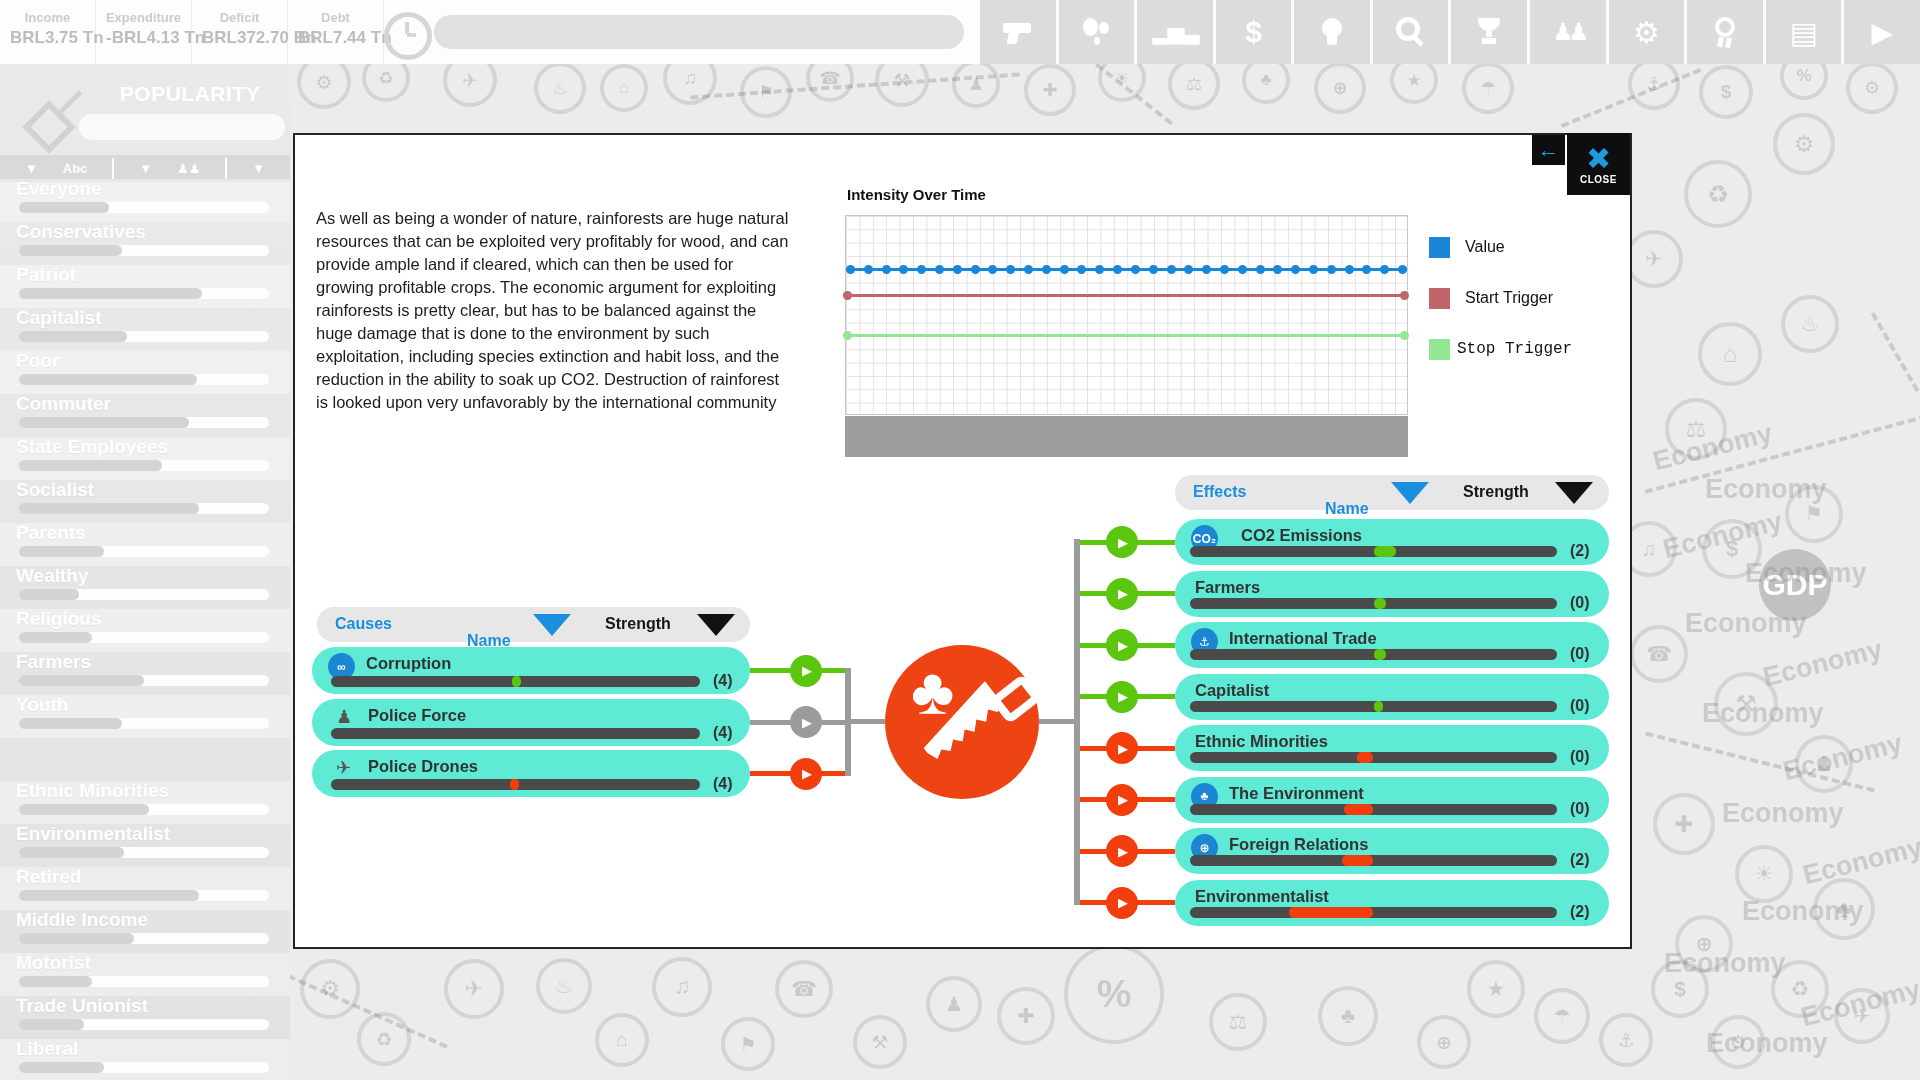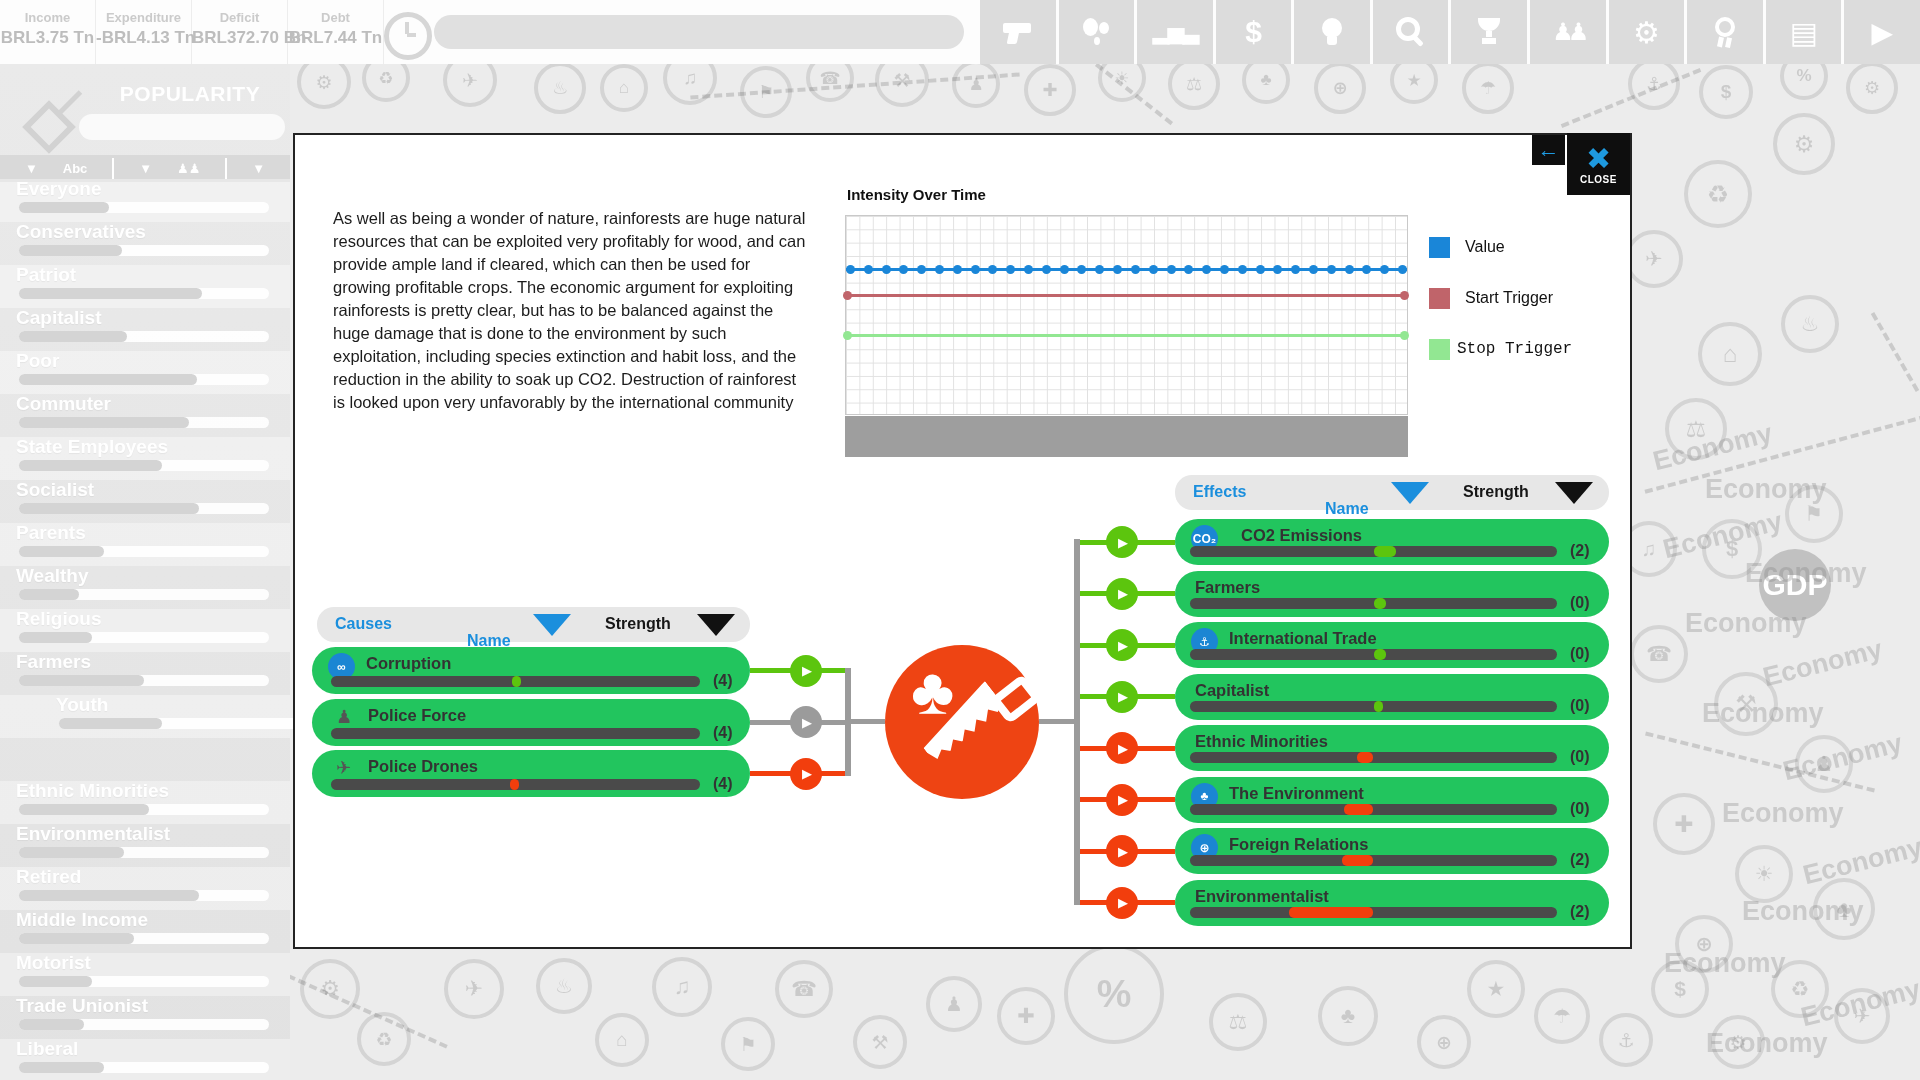--- a/index.html
+++ b/index.html
@@ -11,21 +11,21 @@
          display:flex;align-items:center;justify-content:center;color:rgba(0,0,0,.14);font-weight:bold;}
   .dsolid{position:absolute;border-radius:50%;background:rgba(150,150,150,.5);
           display:flex;align-items:center;justify-content:center;color:#fff;font-weight:bold;}
   .deco-text{position:absolute;font-weight:bold;color:rgba(125,125,125,.30);white-space:nowrap;}
   .dash{position:absolute;border-top:4px dashed rgba(0,0,0,.14);}
   
   #topbar{position:absolute;left:0;top:0;width:1920px;height:64px;background:#fdfdfd;z-index:6;}
   #stats{position:absolute;left:0;top:0;height:64px;display:flex;}
   .stat{width:95px;text-align:center;padding-top:10px;border-right:1px solid #ededed;}
   .stat .sl{font-size:13px;font-weight:bold;color:#cbcbcb;}
-  .stat .sv{font-size:17px;font-weight:bold;color:#bdbdbd;margin-top:3px;white-space:nowrap;}
+  .stat .sv{font-size:17px;font-weight:bold;color:#bdbdbd;margin-top:3px;white-space:nowrap;padding-left:10px;}
   #clock{position:absolute;left:384px;top:12px;width:38px;height:38px;border:5px solid #d6d6d6;border-radius:50%;}
   #clock::before{content:"";position:absolute;left:16px;top:5px;width:4px;height:12px;background:#d6d6d6;}
   #clock::after{content:"";position:absolute;left:18px;top:16px;width:9px;height:4px;background:#d6d6d6;}
   #searchbar{position:absolute;left:434px;top:15px;width:530px;height:34px;border-radius:17px;background:#e0e0e0;}
   #iconstrip{position:absolute;left:977px;top:0;right:0;height:64px;display:flex;}
   .cell{flex:1;background:#dcdcdc;margin-left:3px;display:flex;align-items:center;justify-content:center;
         color:#fff;font-weight:bold;}
   .cell .g{color:#fff;}
   
   .ci{position:relative;display:block;}
@@ -49,21 +49,21 @@
   #groups{position:absolute;left:0;top:0;width:290px;height:1016px;}
   .band{position:absolute;left:0;width:290px;height:43px;background:rgba(255,255,255,.38);}
   .grow{position:absolute;left:0;width:290px;height:43px;}
   .glabel{position:absolute;left:16px;top:-1px;font-size:19px;font-weight:bold;color:#fff;text-shadow:0 1px 1px rgba(0,0,0,.05);}
   .gtrack{position:absolute;left:19px;top:23px;width:250px;height:11px;border-radius:6px;background:rgba(255,255,255,.92);}
   .gfill{height:11px;border-radius:6px;background:#d4d4d4;}
   
   #modal{position:absolute;left:293px;top:133px;width:1339px;height:816px;background:#fff;
          border:2px solid #232323;z-index:10;box-sizing:border-box;}
   #m-title{position:absolute;left:24px;top:10px;font-size:30px;font-weight:bold;color:#101010;}
-  #m-desc{position:absolute;left:38px;top:72px;width:474px;font-size:16.5px;line-height:23px;color:#1c1c1c;}
+  #m-desc{position:absolute;left:21px;top:72px;width:474px;font-size:16.5px;line-height:23px;color:#1c1c1c;}
   #backbtn{position:absolute;left:1237px;top:0;width:33px;height:30px;background:#0e0e0e;color:#1e9ae0;
            display:flex;align-items:center;justify-content:center;font-size:22px;font-weight:bold;}
   #closebtn{position:absolute;left:1272px;top:-2px;width:63px;height:62px;background:#0e0e0e;
             display:flex;flex-direction:column;align-items:center;justify-content:center;}
   #closebtn .x{font-size:30px;font-weight:bold;color:#1e9ae0;line-height:30px;}
   #closebtn .cl{font-size:10px;color:#fff;font-weight:bold;letter-spacing:.5px;}
   #chart-title{position:absolute;left:552px;top:51px;font-size:15px;font-weight:bold;color:#111;}
   #chart{position:absolute;left:550px;top:80px;width:563px;height:200px;background:#fff;border:1px solid #c9c9c9;
          background-image:linear-gradient(to right,#e1e1e1 1px,transparent 1px),linear-gradient(to bottom,#e1e1e1 1px,transparent 1px);
          background-size:13.4px 13.33px;box-sizing:border-box;}
@@ -74,21 +74,21 @@
   #legend{position:absolute;left:1134px;top:0;}
   .leg-sw{position:absolute;width:21px;height:21px;}
   .leg-tx{position:absolute;font-size:16px;color:#111;white-space:nowrap;}
   .listhead{position:absolute;height:35px;background:#e7e7e7;border-radius:17px;font-weight:bold;font-size:16px;}
   .lh-title{position:absolute;left:18px;top:8px;color:#1b8fdd;}
   .lh-name{position:absolute;left:150px;top:8px;color:#1b8fdd;margin-top:17px;}
   .lh-strength{position:absolute;left:288px;top:8px;color:#161616;}
   .caret{position:absolute;top:7px;width:0;height:0;border-left:19px solid transparent;border-right:19px solid transparent;border-top:22px solid #000;}
   .caret.blue{border-top-color:#1b8fdd;left:216px;}
   .caret.black{border-top-color:#111;left:380px;}
-  .pill{position:absolute;background:#22c55e;border-radius:24px;z-index:6;}
+  .pill{position:absolute;background:#5eead4;border-radius:24px;z-index:6;}
   .badge{position:absolute;left:16px;top:6px;width:27px;height:27px;border-radius:50%;background:#1b86d3;
          color:#fff;display:flex;align-items:center;justify-content:center;font-size:12px;font-weight:bold;}
   .plainic{position:absolute;left:24px;top:7px;font-size:18px;color:#555;}
   .plabel{position:absolute;top:7px;font-size:16.5px;font-weight:bold;color:#333;white-space:nowrap;}
   .ptrack{position:absolute;height:11px;border-radius:6px;background:#4a4a4a;}
   .pmark{position:absolute;height:11px;border-radius:5px;min-width:5px;}
   .pval{position:absolute;font-size:16px;font-weight:bold;color:#333;}
   .hline{position:absolute;height:5px;z-index:3;}
   .vline{position:absolute;width:6px;background:#9b9b9b;z-index:3;}
   .node{position:absolute;width:32px;height:32px;border-radius:50%;display:flex;align-items:center;justify-content:center;z-index:4;}
@@ -334,21 +334,21 @@
             <div class="gfill" style="width: 29%;"></div>
           </div>
         </div>
         <div class="grow" style="top: 588px;">
           <div class="glabel">Farmers</div>
           <div class="gtrack">
             <div class="gfill" style="width: 50%;"></div>
           </div>
         </div>
         <div class="band" style="top: 631px;"></div>
-        <div class="grow" style="top: 631px; margin-left: 40px;">
+        <div class="grow" style="top: 631px;">
           <div class="glabel">Youth</div>
           <div class="gtrack">
             <div class="gfill" style="width: 41%;"></div>
           </div>
         </div>
         <div class="band" style="top: 717px;"></div>
         <div class="grow" style="top: 717px;">
           <div class="glabel">Ethnic Minorities</div>
           <div class="gtrack">
             <div class="gfill" style="width: 52%;"></div>

